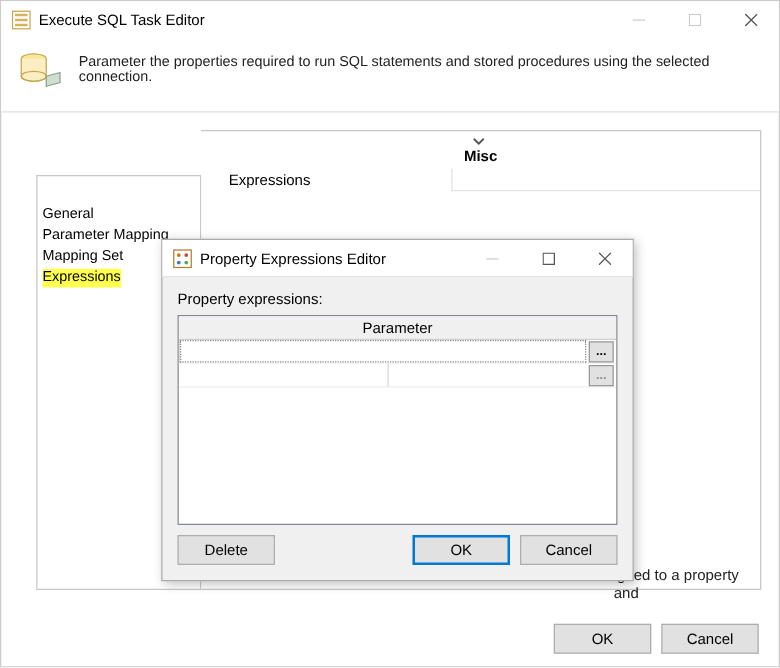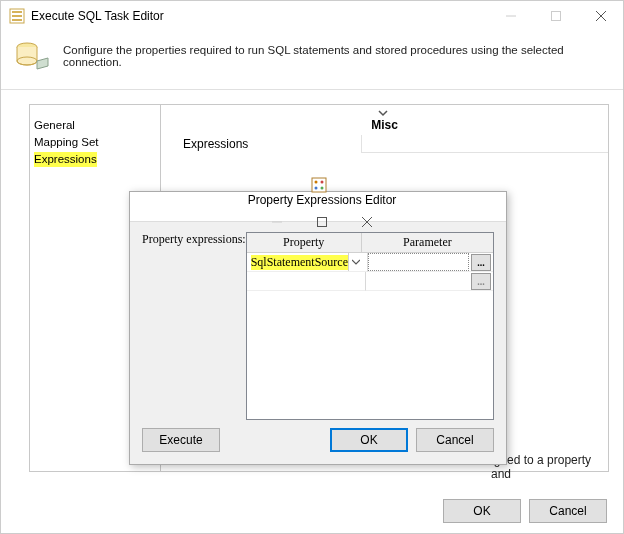--- a/index.html
+++ b/index.html
@@ -1,51 +1,51 @@
 <!DOCTYPE html>
 <html><head>
 <meta charset="utf-8">
 <style>
   * { box-sizing: border-box; }
   html, body { margin: 0; padding: 0; font-family: "Segoe UI", Tahoma, sans-serif; font-size: 12px; color: #000; background: #fff; }
   .window { position: relative; width: 624px; height: 534px; background: #fff; border: 1px solid #ccc; }
   
-  .titlebar { display: flex; align-items: center; height: 30px; padding: 0 0 0 8px; background: #fff; justify-content: center; }
+  .titlebar { display: flex; align-items: center; height: 30px; padding: 0 0 0 8px; background: #fff; }
   .tb-icon { width: 16px; height: 16px; margin-right: 6px; }
   .tb-title { flex: 1; font-size: 12px; color: #000; }
   .tb-ctrls { display: flex; height: 100%; }
   .tb-btn { width: 45px; height: 30px; display: flex; align-items: center; justify-content: center; color: #555; }
   .tb-btn.disabled { color: #ccc; }
   svg { display: block; }
   
   .info-row { display: flex; align-items: center; padding: 10px 14px 18px 14px; background: #fff; }
   .info-text { margin-left: 10px; font-size: 11.5px; color: #222; }
   hr.sep { border: 0; height: 1px; background: #e0e0e0; margin: 0; }
   
   .split { display: flex; margin: 14px 14px 0 28px; height: 368px; }
-  .sidebar { width: 132px; border: 1px solid #c8c8c8; background: #fff; padding: 12px 0; }
+  .sidebar { width: 132px; border: 1px solid #c8c8c8; background: #fff; padding: 22px 0; margin-top: 36px; }
   .sidebar-item { padding: 1px 4px; font-size: 11.5px; line-height: 15px; cursor: pointer; }
   .sidebar-item.selected span { background: #ffff4d; display: inline-block; }
   .mainpane { flex: 1; border: 1px solid #c8c8c8; border-left: 0; background: #fff; }
   .group-head { display: flex; align-items: center; padding: 3px 6px; font-weight: bold; font-size: 12px; flex-direction: column; }
   .group-head .chev { width: 10px; margin-right: 4px; }
   .prop-row { display: flex; align-items: stretch; font-size: 12px; }
   .prop-label { width: 200px; padding: 2px 2px 2px 22px; }
   .prop-val { flex: 1; border-left: 1px solid #e2e2e2; border-bottom: 1px solid #e2e2e2; padding: 2px; display: flex; }
   
   .desc { position: absolute; bottom: 52px; left: 490px; right: 20px; font-size: 12px; color: #222; }
   
   .outer-btns { position: absolute; bottom: 10px; right: 16px; display: flex; gap: 8px; }
   .btn { min-width: 78px; height: 24px; background: #e1e1e1; border: 1px solid #adadad; font-size: 12px; display: inline-flex; align-items: center; justify-content: center; padding: 0 12px; cursor: pointer; }
   .btn.default { border: 2px solid #0078d7; background: #e1e1e1; }
 
   
   .dialog { position: absolute; left: 128px; top: 190px; width: 378px; height: 274px; background: #f0f0f0; border: 1px solid #aaa; box-shadow: 2px 2px 8px rgba(0,0,0,0.25); display: flex; flex-direction: column; }
-  .dialog .titlebar { background: #fff; border-bottom: 1px solid #ddd; flex-direction: column; }
-  .dialog .body { flex: 1; padding: 10px 12px 0 12px; display: flex; flex-direction: row; font-family: Liberation Serif, serif; }
+  .dialog .titlebar { background: #fff; border-bottom: 1px solid #ddd; }
+  .dialog .body { flex: 1; padding: 10px 12px 0 12px; display: flex; flex-direction: column; }
   .prop-exp-label { font-size: 12px; margin-bottom: 6px; }
   .grid { background: #fff; border: 1px solid #828790; flex: 1; overflow: hidden; }
   .grid-head { display: flex; }
   .grid-head .cell { flex: 1; text-align: center; padding: 2px 0; font-size: 12px; background: #f0f0f0; border: 1px solid #d0d0d0; border-top: 0; border-left: 0; }
   .grid-head .cell:last-child { border-right: 0; }
   .grid-row { display: flex; align-items: center; height: 19px; }
   .grid-row .pcell { flex: 1; padding: 0 4px; font-size: 12px; height: 100%; display: flex; align-items: center; border-bottom: 1px solid #eee; position: relative; }
   .grid-row .ecell { flex: 1; height: 100%; display: flex; align-items: center; border-left: 1px solid #d8d8d8; border-bottom: 1px solid #eee; }
   .hl { background: #ffff4d; display: inline-block; }
   .dropbtn { width: 15px; height: 100%; border-left: 1px solid #d0d0d0; display: flex; align-items: center; justify-content: center; color: #555; }
@@ -92,27 +92,28 @@
 
   <div class="info-row">
     <span>
       <svg width="38" height="30" viewBox="0 0 38 30">
         <ellipse cx="12" cy="6" rx="10" ry="4" fill="#f7e7a1" stroke="#c9a74d"></ellipse>
         <path d="M2 6 v14 a10 4 0 0 0 20 0 V6" fill="#fbeec2" stroke="#c9a74d"></path>
         <ellipse cx="12" cy="20" rx="10" ry="4" fill="none" stroke="#c9a74d"></ellipse>
         <path d="M22 20 l11 -3 v8 l-11 3 z" fill="#cfded0" stroke="#8aa18c"></path>
       </svg>
     </span>
-    <div class="info-text">Configure the properties required to run SQL statements and stored procedures using the selected connection.</div>
+    <div class="info-text">Parameter the properties required to run SQL statements and stored procedures using the selected connection.</div>
   </div>
   <hr class="sep">
 
   <div class="split">
     <div class="sidebar">
       <div class="sidebar-item"><span>General</span></div>
+      <div class="sidebar-item"><span>Parameter Mapping</span></div>
       <div class="sidebar-item"><span>Mapping Set</span></div>
       <div class="sidebar-item selected"><span>Expressions</span></div>
     </div>
     <div class="mainpane">
       <div class="group-head">
         <span class="chev">
           <svg width="10" height="10">
               <path d="M1 3 L5 7 L9 3" fill="none" stroke="#555" stroke-width="1.5"></path>
             </svg>
         </span>
@@ -162,49 +163,39 @@
             </svg>
         </div>
       </div>
     </div>
 
     <div class="body">
       <div class="prop-exp-label">Property expressions:</div>
 
       <div class="grid">
         <div class="grid-head">
-          <div class="cell">Property</div>
           <div class="cell" style="flex:1.15">Parameter</div>
         </div>
         <div class="grid-row">
-          <div class="pcell">
-            <span class="hl">SqlStatementSource</span>
-            <div style="flex:1"></div>
-            <div class="dropbtn">
-              <svg width="8" height="8">
-                  <path d="M0 2 L4 6 L8 2" fill="none" stroke="#555" stroke-width="1.2"></path>
-                </svg>
-            </div>
-          </div>
           <div class="ecell" style="flex:1.15">
             <div class="exp-input"></div>
             <div class="ellipsis-btn">...</div>
           </div>
         </div>
         <div class="grid-row">
           <div class="pcell"></div>
           <div class="ecell" style="flex:1.15">
             <div style="flex:1"></div>
             <div class="ellipsis-btn disabled">...</div>
           </div>
         </div>
       </div>
     </div>
 
     <div class="dlg-btns">
-      <div class="btn">Execute</div>
+      <div class="btn">Delete</div>
       <div class="spacer"></div>
       <div class="btn default">OK</div>
       <div class="btn">Cancel</div>
     </div>
   </div>
 
 </div>
 
 </body></html>

